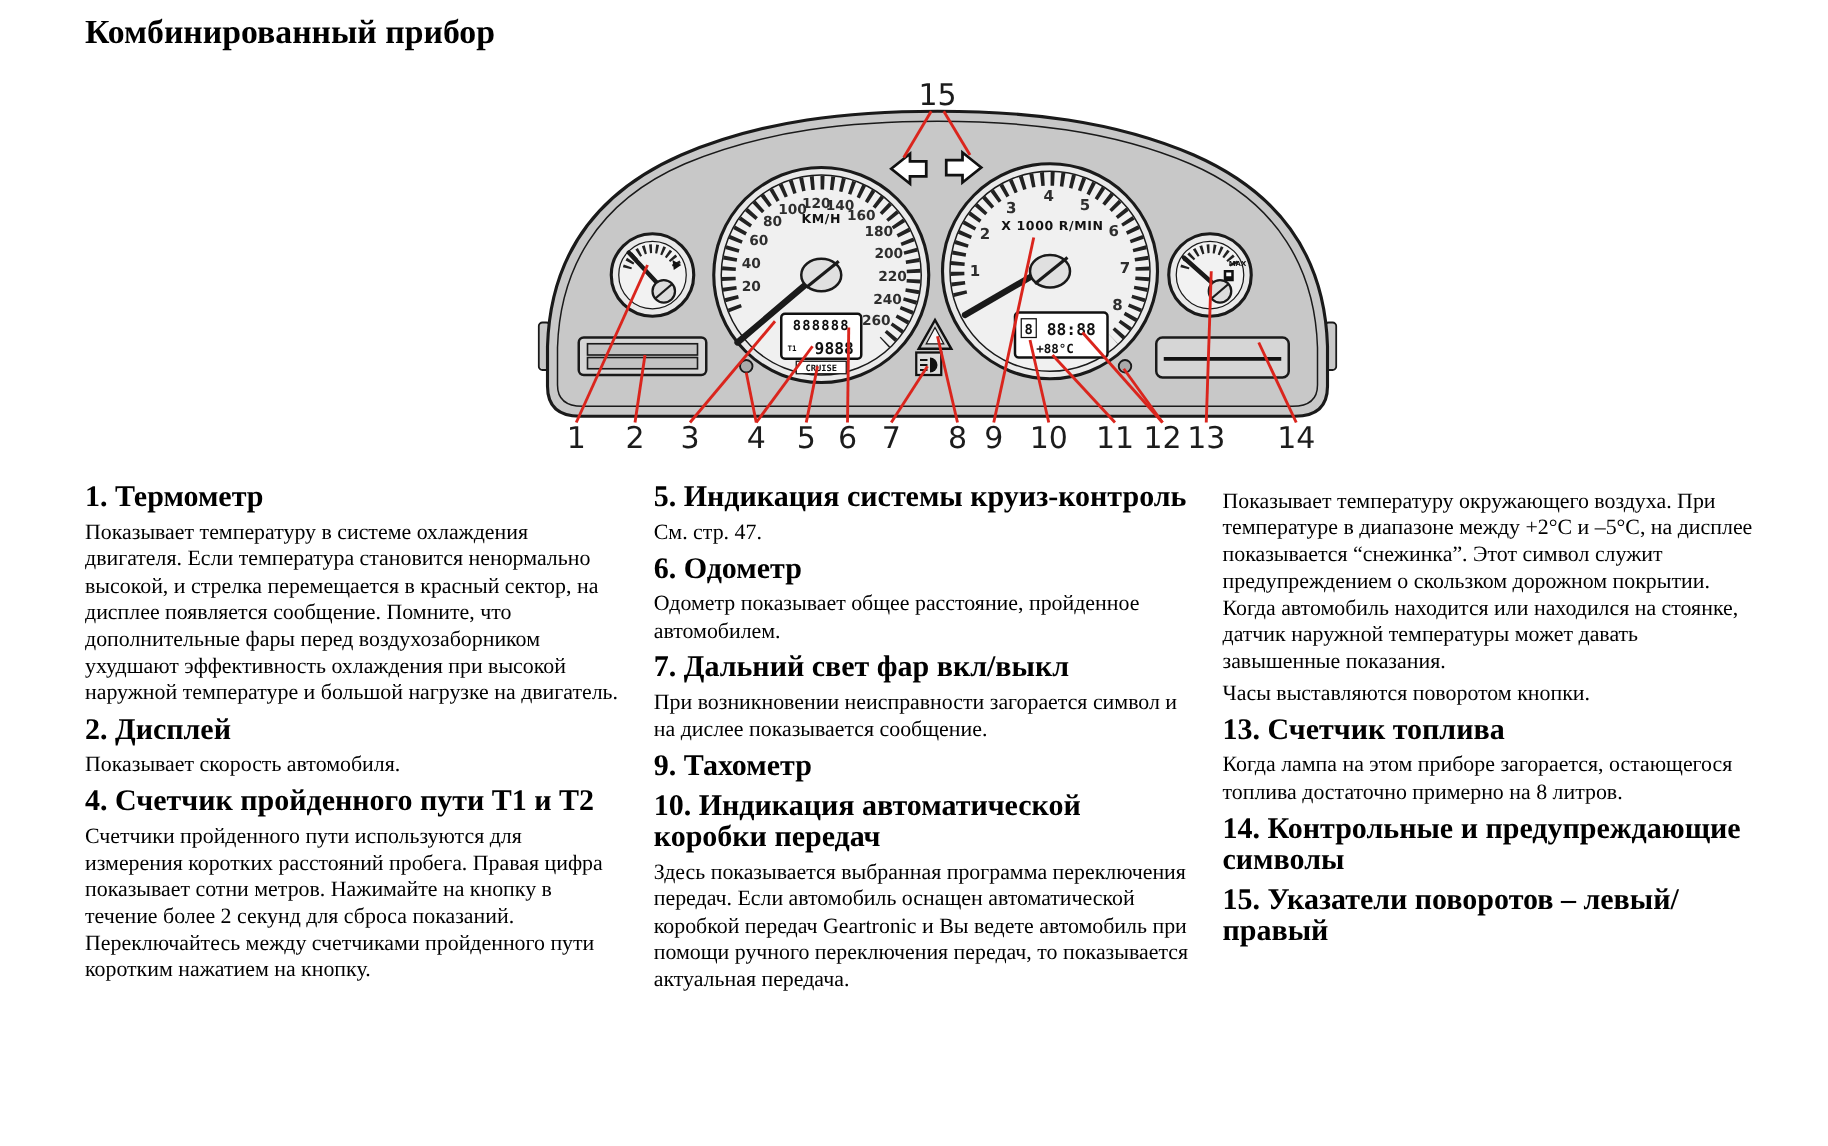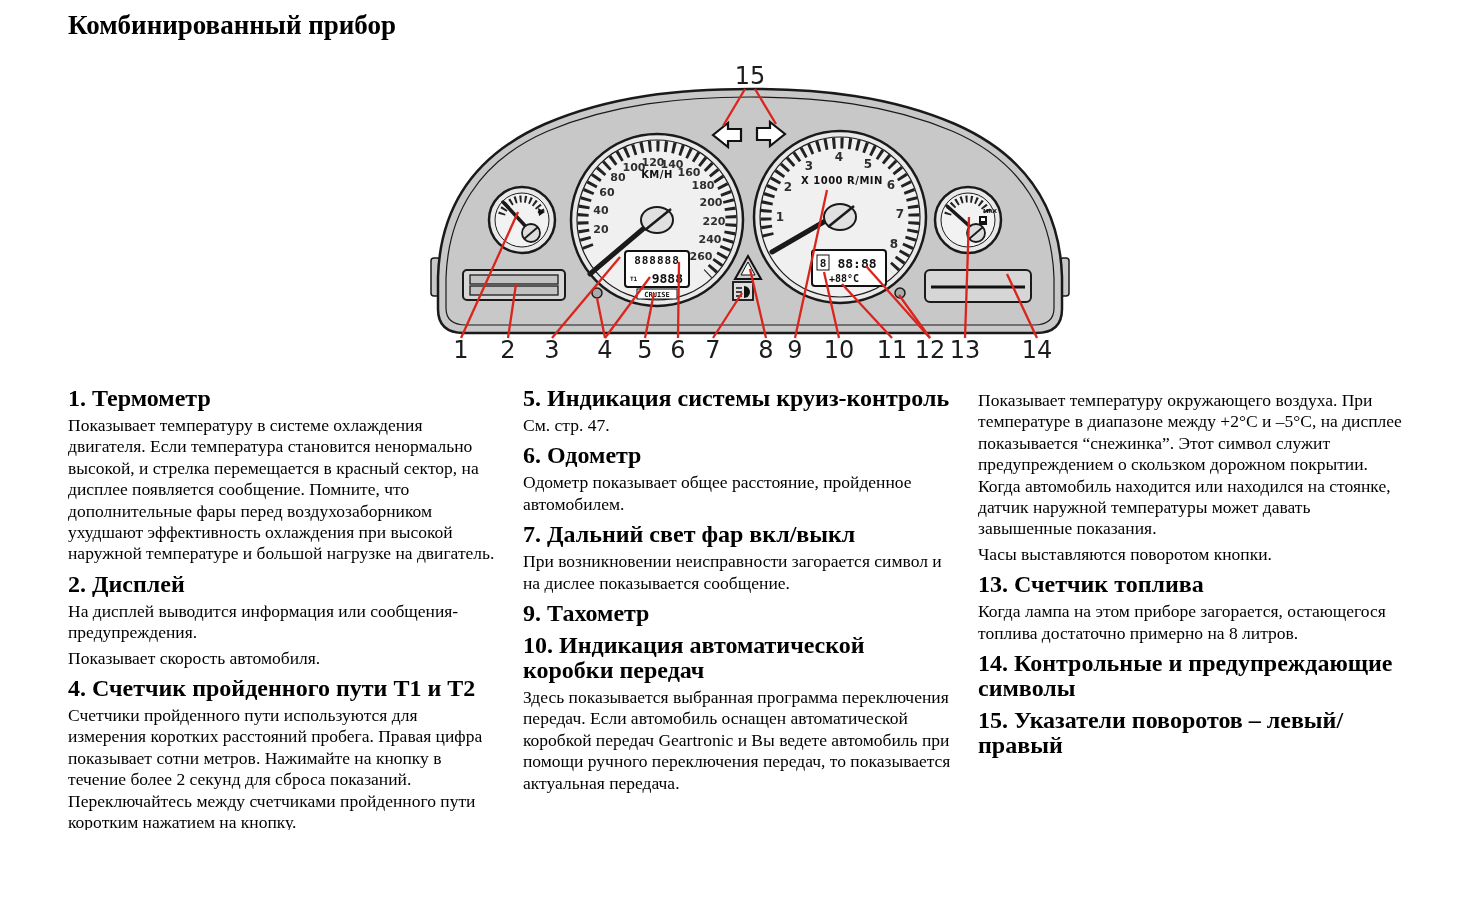--- a/index.html
+++ b/index.html
@@ -181,21 +181,20 @@
     <text class="callout-num" x="500" y="296" text-anchor="middle">12</text>
     <text class="callout-num" x="535" y="296" text-anchor="middle">13</text>
     <text class="callout-num" x="607" y="296" text-anchor="middle">14</text>
   </g>
 </svg>
 
 <div class="col" id="col1">
   <h3>1. Термометр</h3>
   <p>Показывает температуру в системе охлаждения двигателя. Если температура становится ненормально высокой, и стрелка перемещается в красный сектор, на дисплее появляется сообщение. Помните, что дополнительные фары перед воздухозаборником ухудшают эффективность охлаждения при высокой наружной температуре и большой нагрузке на двигатель.</p>
   <h3>2. Дисплей</h3>
-  <p>На дисплей выводится информация или сообщения-предупреждения.</p>
   <p>Показывает скорость автомобиля.</p>
   <h3>4. Счетчик пройденного пути Т1 и Т2</h3>
   <p>Счетчики пройденного пути используются для измерения коротких расстояний пробега. Правая цифра показывает сотни метров. Нажимайте на кнопку в течение более 2 секунд для сброса показаний. Переключайтесь между счетчиками пройденного пути коротким нажатием на кнопку.</p>
 </div>
 
 <div class="col" id="col2">
   <h3>5. Индикация системы круиз-контроль</h3>
   <p>См. стр. 47.</p>
   <h3>6. Одометр</h3>
   <p>Одометр показывает общее расстояние, пройденное автомобилем.</p>

